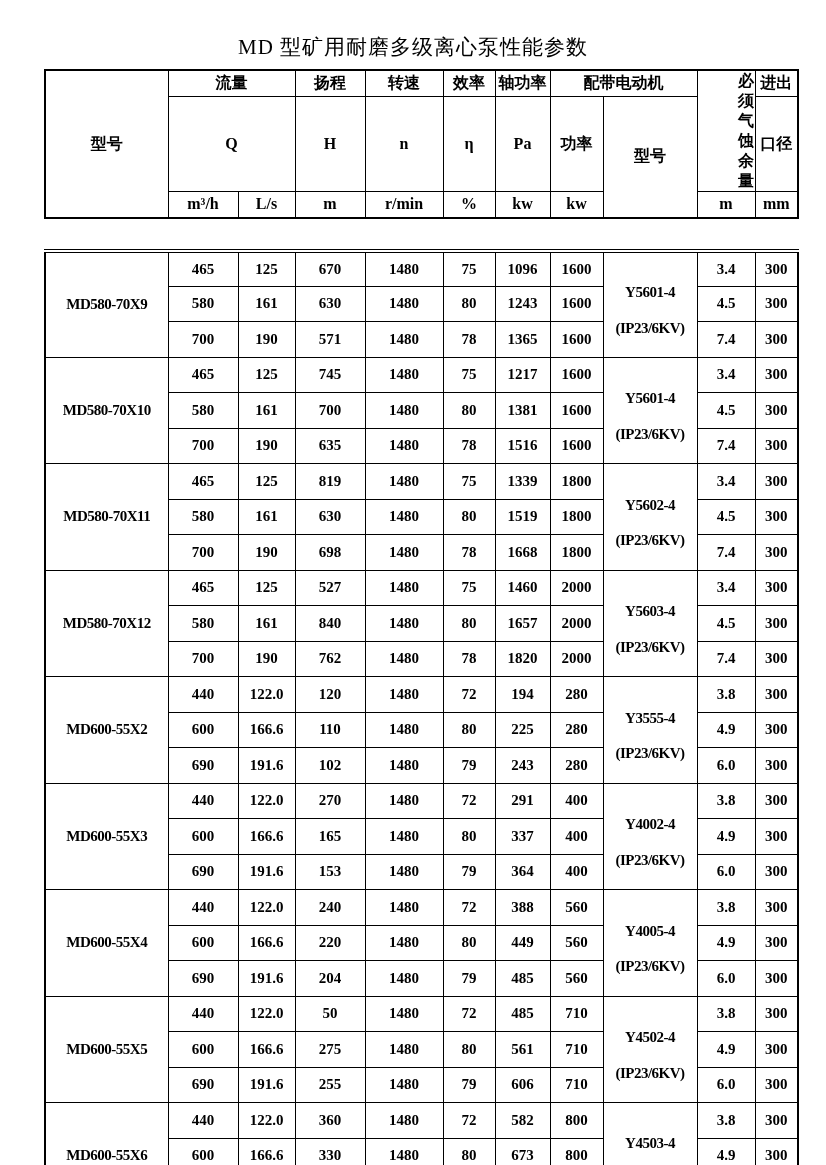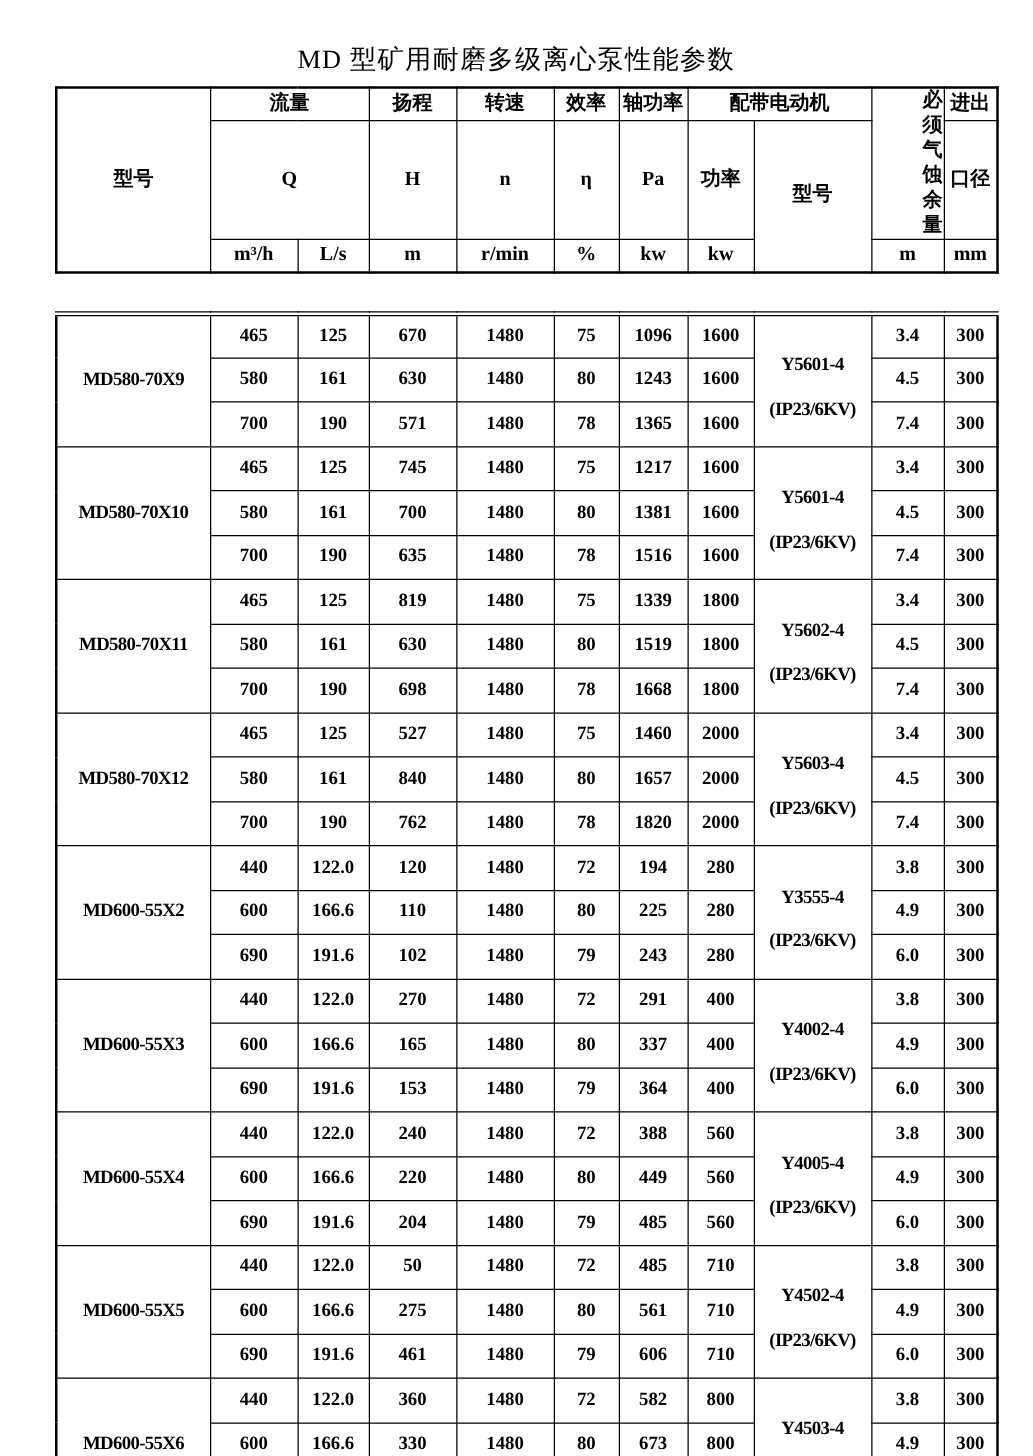--- a/index.html
+++ b/index.html
@@ -425,21 +425,21 @@
           <td>1480</td>
           <td>80</td>
           <td>561</td>
           <td>710</td>
           <td>4.9</td>
           <td>300</td>
         </tr>
         <tr>
           <td>690</td>
           <td>191.6</td>
-          <td>461</td>
+          <td>255</td>
           <td>1480</td>
           <td>79</td>
           <td>606</td>
           <td>710</td>
           <td>6.0</td>
           <td>300</td>
         </tr>
         <tr>
           <td rowspan="3" class="model-cell">MD600-55X6</td>
           <td>440</td>

